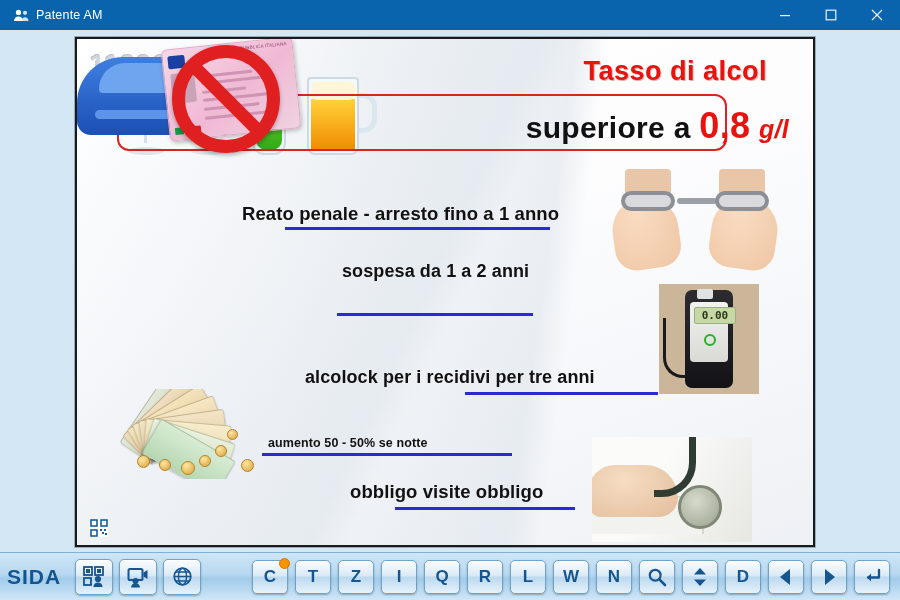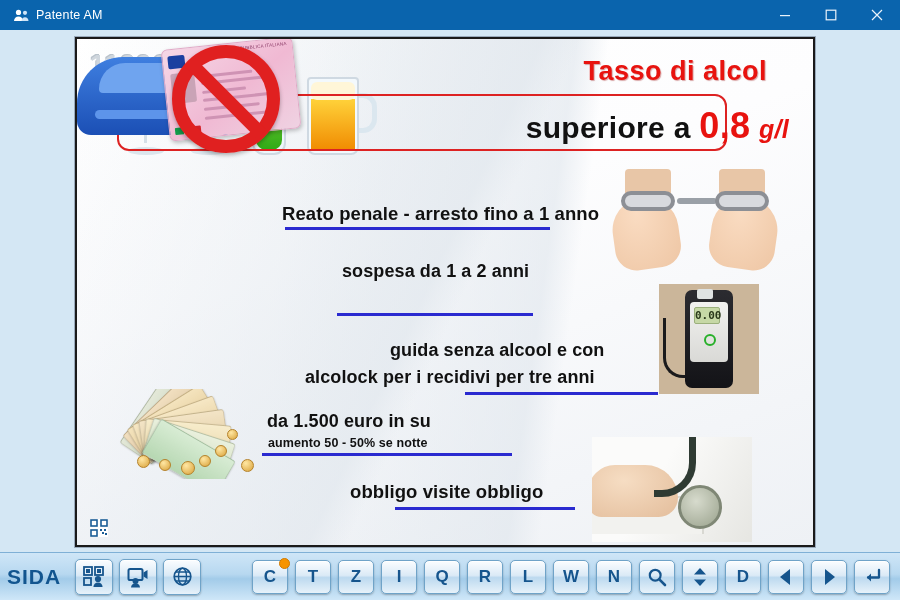--- a/index.html
+++ b/index.html
@@ -197,21 +197,21 @@
   .breath { left:582px; top:245px; width:100px; height:110px; background:#cbb69a; }
   .breath .dev {
     position:absolute; left:26px; top:6px; width:48px; height:98px;
     background:linear-gradient(#2b2b30,#131317); border-radius:7px;
   }
   .breath .face {
     position:absolute; left:5px; top:12px; width:38px; height:60px;
     background:linear-gradient(#f2f2f0,#d9d9d6); border-radius:4px;
   }
   .breath .lcd {
-    position:absolute; left:4px; top:5px; width:26px; height:17px;
+    position:absolute; left:4px; top:5px; width:42px; height:17px;
     background:#c6d8a6; border:1px solid #9bb07c; border-radius:2px;
     font-size:11px; font-weight:bold; color:#2b3a1c; text-align:center; line-height:16px;
     font-family:"DejaVu Sans Mono", monospace;
   }
   .breath .btn { position:absolute; left:14px; top:32px; width:12px; height:12px;
      border:2px solid #28b02a; border-radius:50%; }
   .breath .mouth { position:absolute; left:12px; top:-1px; width:16px; height:10px; background:#dfe3e3; border-radius:2px; }
   .breath .cord { position:absolute; left:4px; top:34px; width:24px; height:60px;
      border-left:3px solid #1a1a1c; border-bottom:3px solid #1a1a1c; border-radius:0 0 0 20px; }
 
@@ -353,21 +353,21 @@
       <div class="photo cuffs">
         <div class="arm l"></div>
           <div class="arm r"></div>
         <div class="hand l"></div>
           <div class="hand r"></div>
         <div class="chain"></div>
         <div class="ring l"></div>
           <div class="ring r"></div>
       </div>
 
-      <div class="lbl" style="left:165px; top:164px; font-size:18.5px;margin-left:40px;">Reato penale - arresto fino a 1 anno</div>
+      <div class="lbl" style="left:165px; top:164px; font-size:18.5px;">Reato penale - arresto fino a 1 anno</div>
       <div class="uline" style="left:208px; top:188px; width:265px;"></div>
 
       <div class="carlic">
         <div class="car">
           <div class="cabin"></div>
             <div class="sill"></div>
         </div>
         <div class="license">
           <div class="euflag"></div>
           <div class="hdr">REPUBBLICA ITALIANA</div>
@@ -392,21 +392,20 @@
         <div class="cord"></div>
         <div class="dev">
           <div class="mouth"></div>
           <div class="face">
             <div class="lcd">0.00</div>
             <div class="btn"></div>
           </div>
         </div>
       </div>
 
-      <div class="lbl" style="left:313px; top:301px; font-size:18px;">guida senza alcool e con</div>
       <div class="lbl" style="left:228px; top:328px; font-size:18px;">alcolock per i recidivi per tre anni</div>
       <div class="uline" style="left:388px; top:353px; width:193px;"></div>
 
       <div class="photo money">
         <div class="note" style="transform:rotate(-56deg); background:linear-gradient(#e3e8d8,#c9d3bb);"></div>
         <div class="note" style="transform:rotate(-44deg); background:linear-gradient(#f1dfc0,#d9c19a);"></div>
         <div class="note" style="transform:rotate(-32deg); background:linear-gradient(#f4e3bd,#e0c894);"></div>
         <div class="note" style="transform:rotate(-20deg); background:linear-gradient(#f6e7c4,#e2cb9a);"></div>
         <div class="note" style="transform:rotate(-8deg);  background:linear-gradient(#f3e4c6,#decb9e);"></div>
         <div class="note" style="transform:rotate(5deg);   background:linear-gradient(#f7eccb,#e5d3a6);"></div>
@@ -414,21 +413,20 @@
         <div class="note" style="transform:rotate(30deg);  background:linear-gradient(#d8ecd4,#b6d7b2);"></div>
         <div class="coin" style="left:30px; top:66px; width:13px; height:13px;"></div>
         <div class="coin" style="left:52px; top:70px; width:12px; height:12px;"></div>
         <div class="coin" style="left:74px; top:72px; width:14px; height:14px;"></div>
         <div class="coin" style="left:92px; top:66px; width:12px; height:12px;"></div>
         <div class="coin" style="left:108px; top:56px; width:12px; height:12px;"></div>
         <div class="coin" style="left:120px; top:40px; width:11px; height:11px;"></div>
         <div class="coin" style="left:134px; top:70px; width:13px; height:13px;"></div>
       </div>
 
-      <div class="lbl" style="left:190px; top:372px; font-size:18px;">da 1.500 euro in su</div>
       <div class="lbl" style="left:191px; top:397px; font-size:12.5px;">aumento 50 - 50% se notte</div>
       <div class="uline" style="left:185px; top:414px; width:250px;"></div>
 
       <div class="photo doctor">
         <div class="coat"></div>
         <div class="pocket"></div>
         <div class="hand"></div>
         <div class="tube"></div>
         <div class="chest"></div>
       </div>

